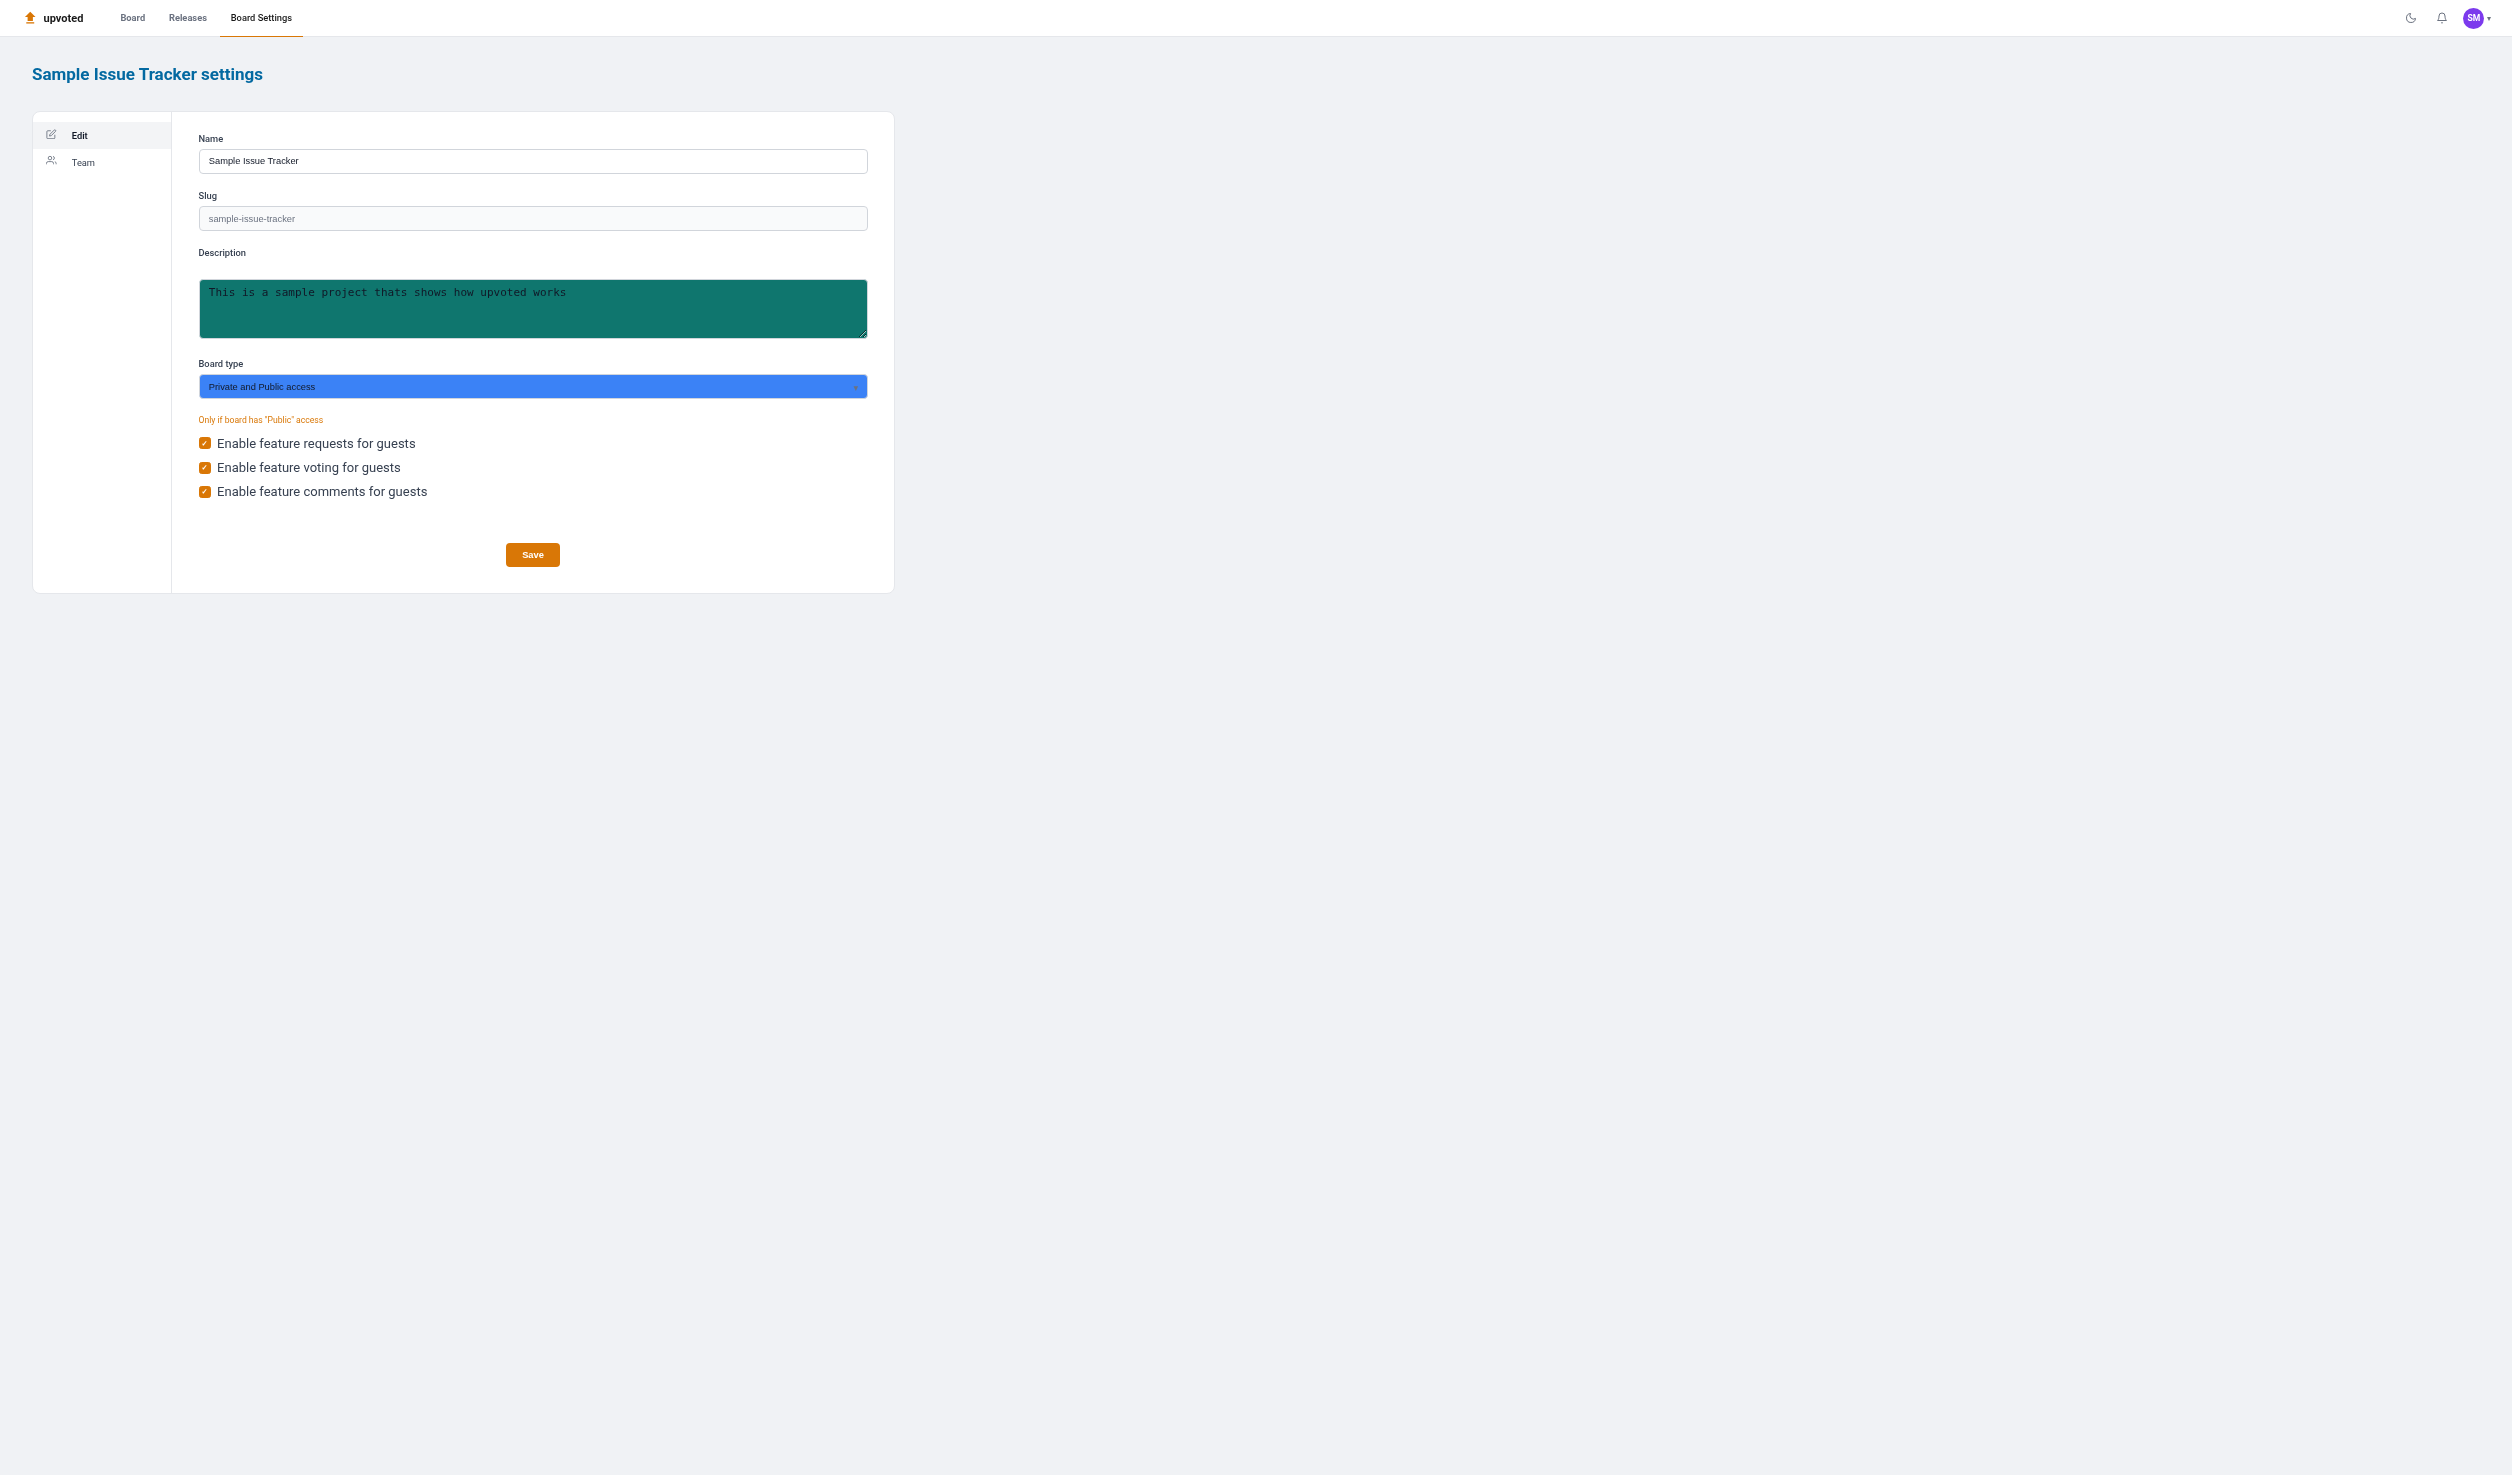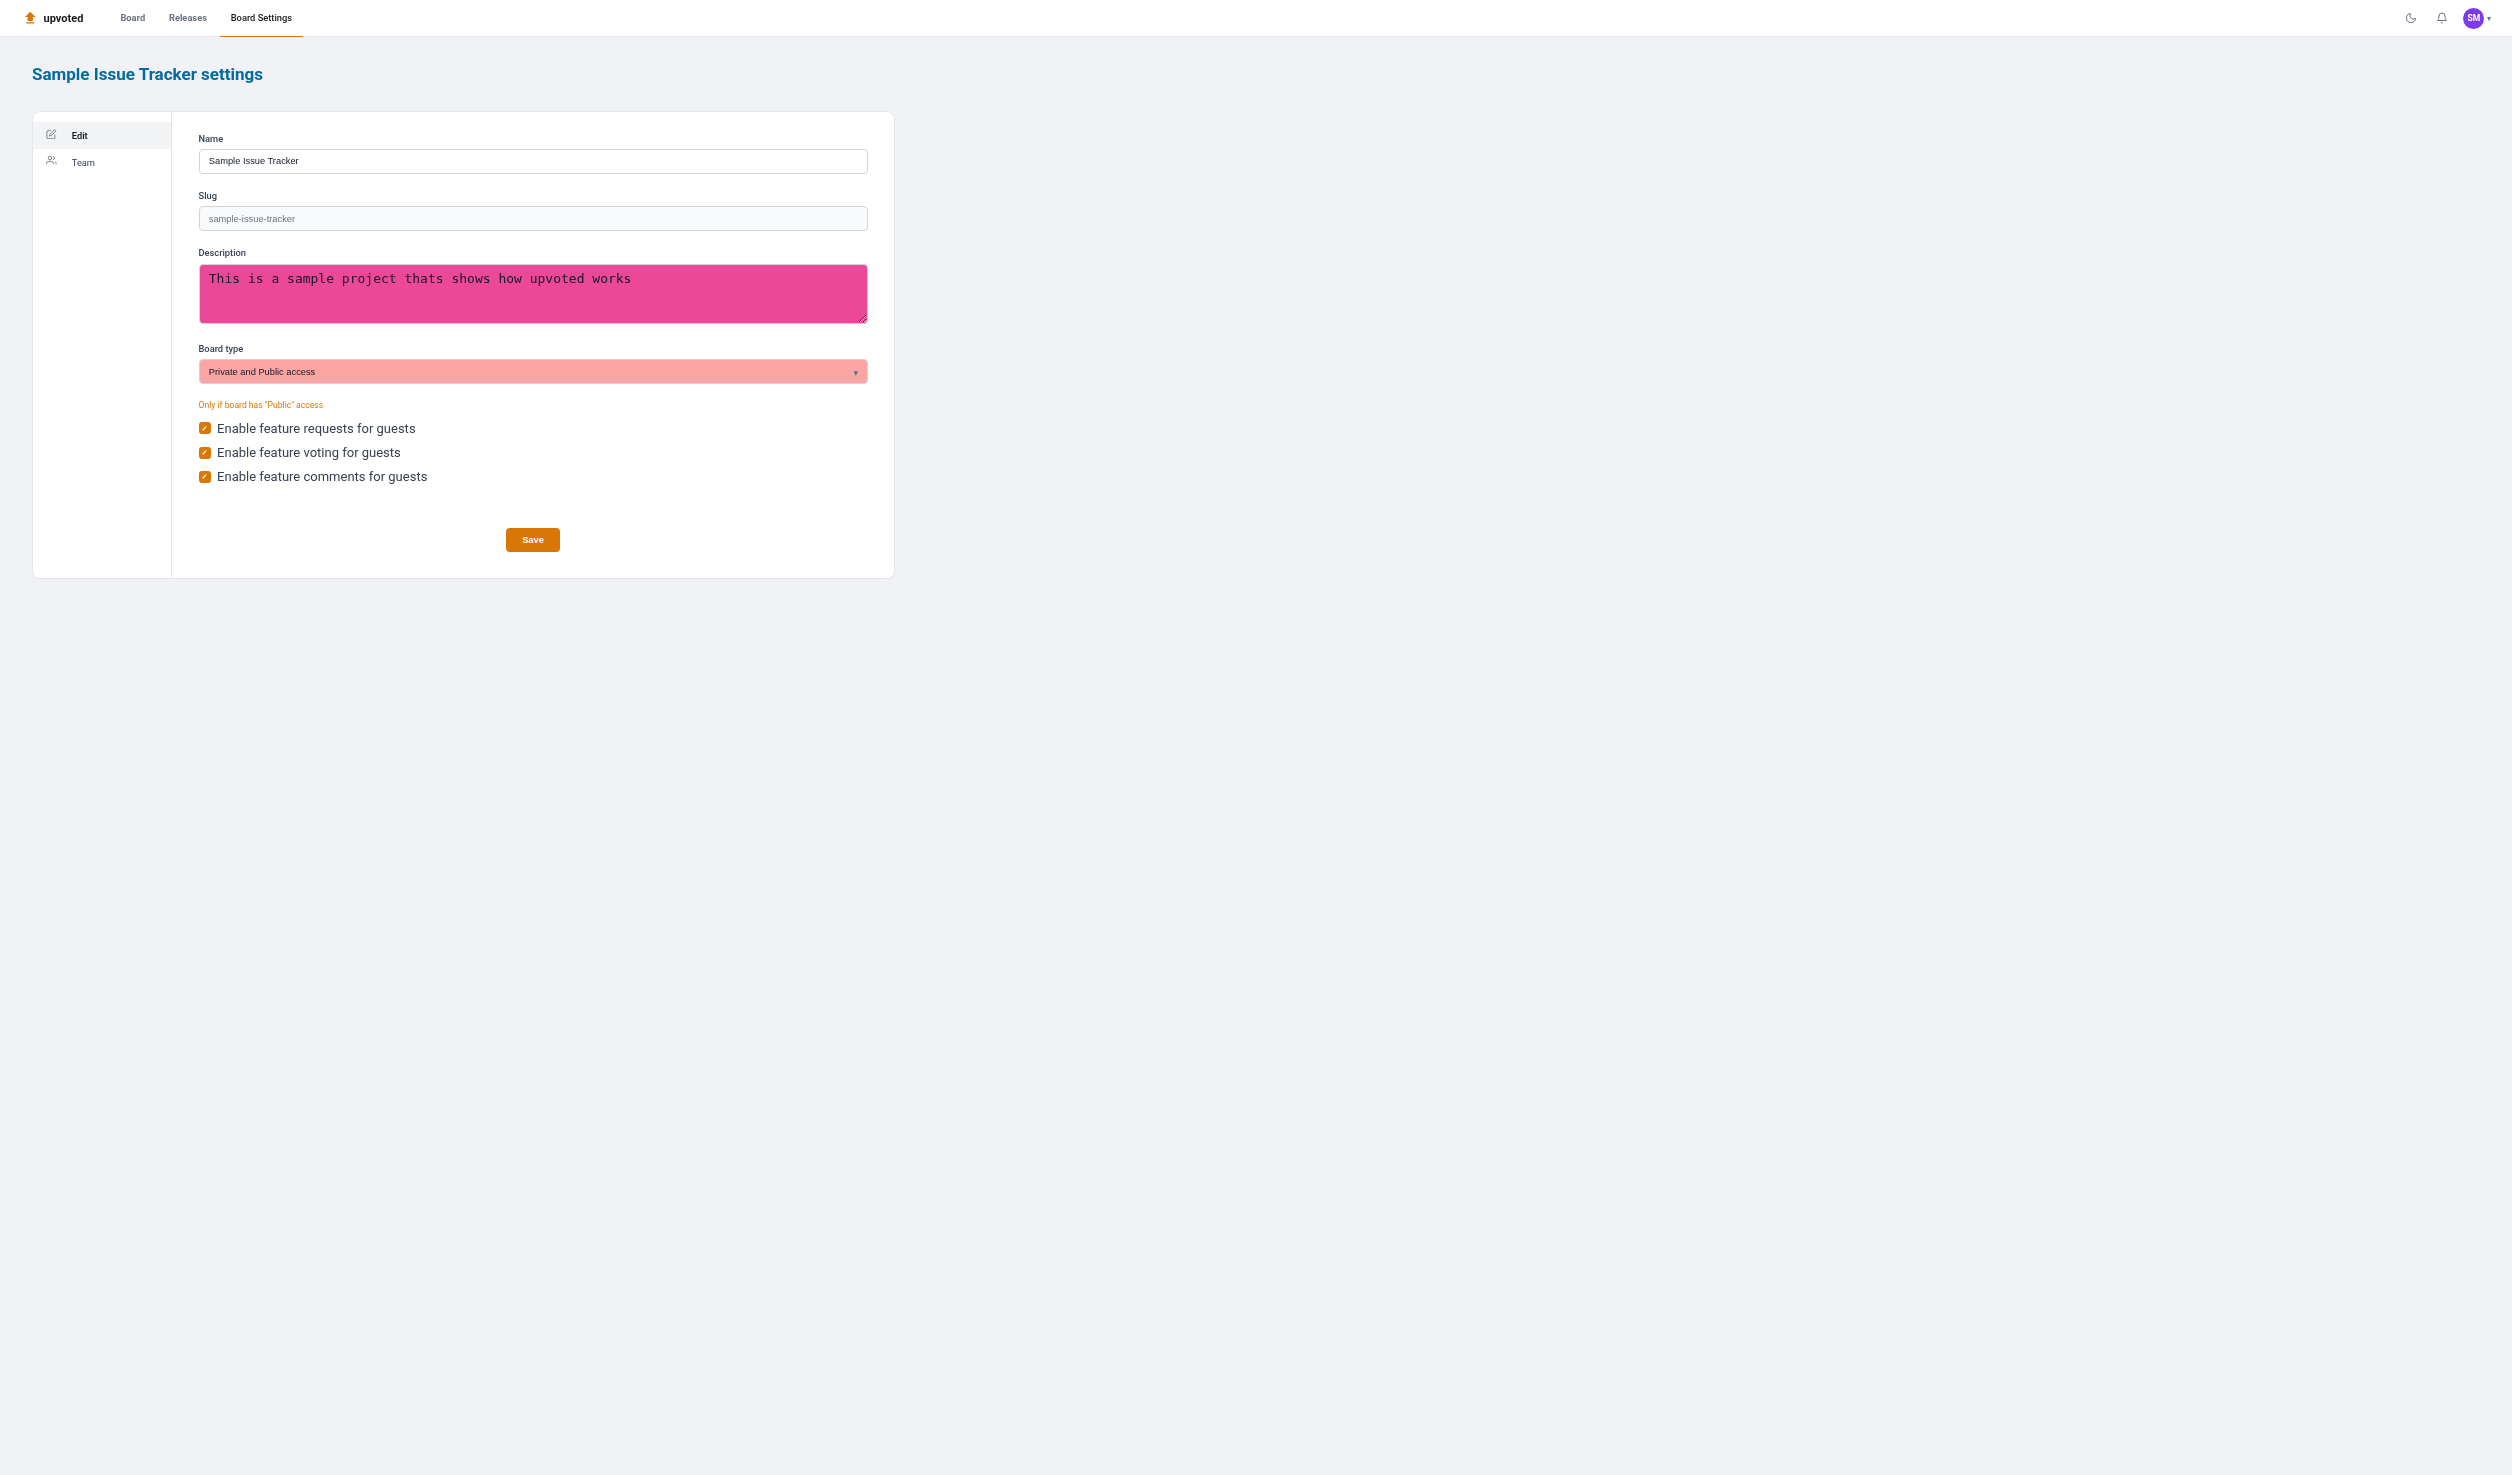--- a/index.html
+++ b/index.html
@@ -199,36 +199,37 @@
     .form-input.readonly {
       background: #f9fafb;
       color: #6b7280;
     }
 
     .form-textarea {
       width: 100%;
       padding: 6.6px 9.3px;
       border: 0.7px solid #d1d5db;
       border-radius: 4px;
-      font-size: 13px;
+      font-size: 11px;
       color: #111827;
-      background: #ec4899;
+      background: #0f766e;
       outline: none;
       resize: vertical;
       min-height: 60px;
+      margin-top: 15px;
     }
 
     .form-select {
       width: 100%;
       padding: 6.6px 9.3px;
       border: 0.7px solid #d1d5db;
       border-radius: 4px;
       font-size: 9.3px;
       color: #111827;
-      background: #fca5a5;
+      background: #3b82f6;
       outline: none;
       appearance: none;
       cursor: pointer;
     }
 
     .select-wrapper {
       position: relative;
     }
 
     .select-chevron {

